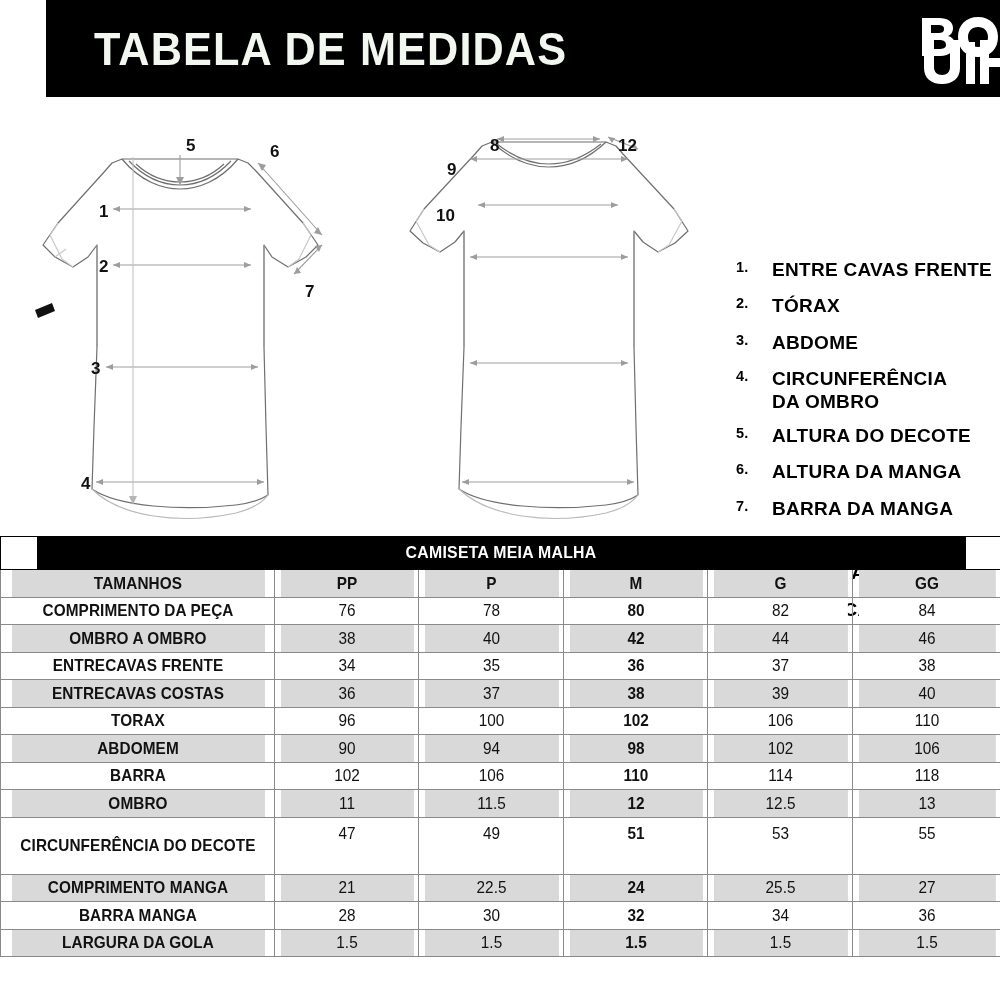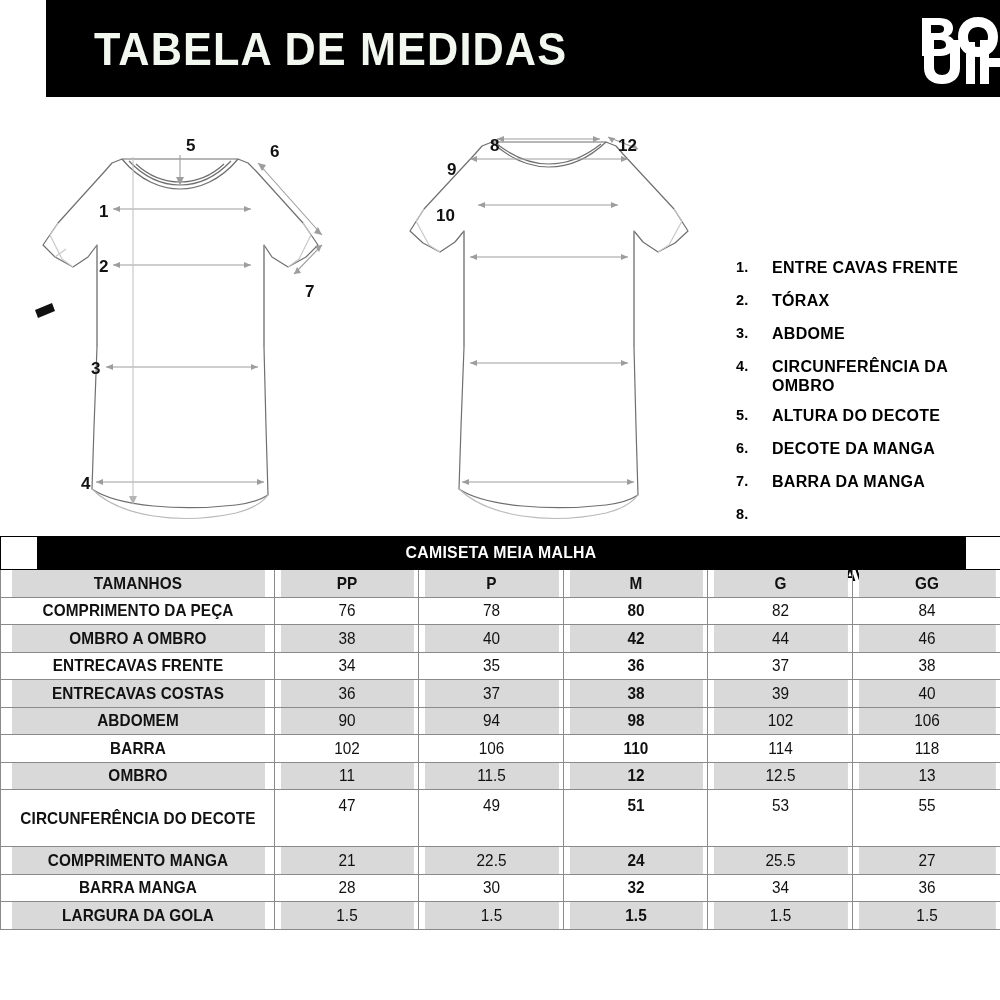--- a/index.html
+++ b/index.html
@@ -59,21 +59,21 @@
     align-items:flex-start;
     margin-bottom:14px;
   }
   .legend-num{
     width:36px;flex:0 0 36px;
     font-size:14.5px;font-weight:bold;color:#000;
     font-family:"Liberation Sans", sans-serif;
     letter-spacing:0.2px;
   }
   .legend-label{
-    font-size:16px;font-weight:bold;color:#000;
+    font-size:19px;font-weight:bold;color:#000;
     font-family:"Liberation Sans", sans-serif;
     letter-spacing:0.3px;
     line-height:1.18;
   }
 
   
   .table-wrap{
     position:absolute;left:0;top:536px;width:840px;height:464px;
   }
   .tbl{
@@ -286,21 +286,21 @@
     <div class="legend-row" style="margin-bottom:12px;">
       <div class="legend-num">4.</div>
       <div class="legend-label" style="max-width:195px;">CIRCUNFERÊNCIA DA OMBRO</div>
     </div>
     <div class="legend-row">
       <div class="legend-num">5.</div>
       <div class="legend-label">ALTURA DO DECOTE</div>
     </div>
     <div class="legend-row">
       <div class="legend-num">6.</div>
-      <div class="legend-label">DECOTE DA MANGA</div>
+      <div class="legend-label">ALTURA DA MANGA</div>
     </div>
     <div class="legend-row">
       <div class="legend-num">7.</div>
       <div class="legend-label">BARRA DA MANGA</div>
     </div>
     <div class="legend-row" style="margin-bottom:12px;">
       <div class="legend-num">8.</div>
     </div>
     <div class="legend-row">
       <div class="legend-num">9.</div>
@@ -361,20 +361,28 @@
         <td class="row-h">38</td>
       </tr>
       <tr class="r-gray">
         <td class="row-h lbl">ENTRECAVAS COSTAS</td>
         <td class="row-h">36</td>
         <td class="row-h">37</td>
         <td class="row-h m-col">38</td>
         <td class="row-h">39</td>
         <td class="row-h">40</td>
       </tr>
+      <tr class="r-white">
+        <td class="row-h lbl">TORAX</td>
+        <td class="row-h">96</td>
+        <td class="row-h">100</td>
+        <td class="row-h m-col">102</td>
+        <td class="row-h">106</td>
+        <td class="row-h">110</td>
+      </tr>
       <tr class="r-gray">
         <td class="row-h lbl">ABDOMEM</td>
         <td class="row-h">90</td>
         <td class="row-h">94</td>
         <td class="row-h m-col">98</td>
         <td class="row-h">102</td>
         <td class="row-h">106</td>
       </tr>
       <tr class="r-white">
         <td class="row-h lbl">BARRA</td>

